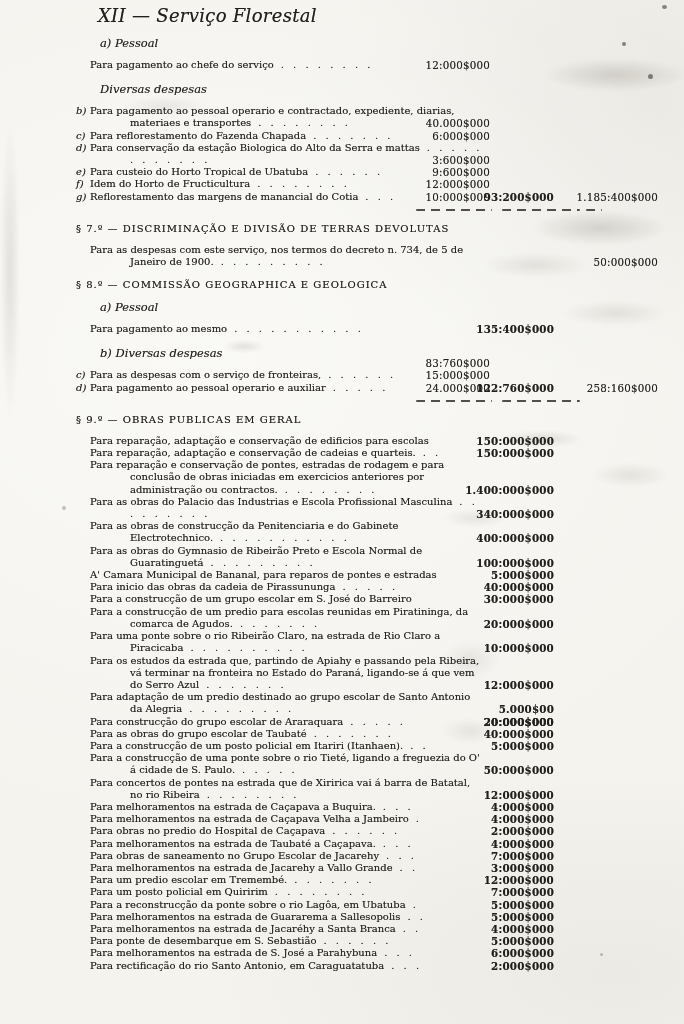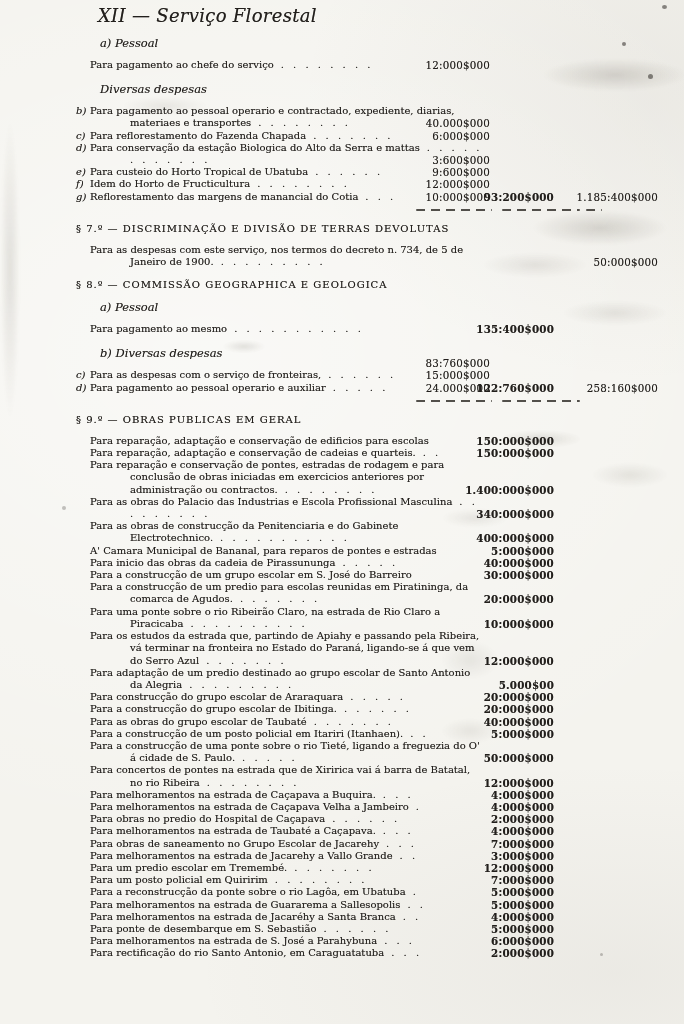--- a/index.html
+++ b/index.html
@@ -167,20 +167,24 @@
     </div>
     <div class="entry">
       <span class="txt"><span class="t">Para as obras do Palacio das Industrias e Escola Profissional Masculina</span><span class="leader">. . . . . . . . .</span></span>
       <span class="amt a2">340:000$000</span>
     </div>
     <div class="entry">
       <span class="txt"><span class="t">Para as obras de construcção da Penitenciaria e do Gabinete Electrotechnico.</span><span class="leader">. . . . . . . . . . .</span></span>
       <span class="amt a2">400:000$000</span>
     </div>
     <div class="entry">
+      <span class="txt"><span class="t">Para as obras do Gymnasio de Ribeirão Preto e Escola Normal de Guaratinguetá</span><span class="leader">. . . . . . . . .</span></span>
+      <span class="amt a2">100:000$000</span>
+    </div>
+    <div class="entry">
       <span class="txt"><span class="t">A' Camara Municipal de Bananal, para reparos de pontes e estradas</span></span>
       <span class="amt a2">5:000$000</span>
     </div>
     <div class="entry">
       <span class="txt"><span class="t">Para inicio das obras da cadeia de Pirassununga</span><span class="leader">. . . . .</span></span>
       <span class="amt a2">40:000$000</span>
     </div>
     <div class="entry">
       <span class="txt"><span class="t">Para a construcção de um grupo escolar em S. José do Barreiro</span></span>
       <span class="amt a2">30:000$000</span>
@@ -199,21 +203,20 @@
     </div>
     <div class="entry">
       <span class="txt"><span class="t">Para adaptação de um predio destinado ao grupo escolar de Santo Antonio da Alegria</span><span class="leader">. . . . . . . . .</span></span>
       <span class="amt a2">5.000$00</span>
     </div>
     <div class="entry">
       <span class="txt"><span class="t">Para construcção do grupo escolar de Araraquara</span><span class="leader">. . . . .</span></span>
       <span class="amt a2">20:000$000</span>
     </div>
     <div class="entry">
-      <span class="txt"><span class="t">Para a construcção do grupo escolar de Ibitinga.</span><span class="leader">. . . . . .</span></span>
       <span class="amt a2">20:000$000</span>
     </div>
     <div class="entry">
       <span class="txt"><span class="t">Para as obras do grupo escolar de Taubaté</span><span class="leader">. . . . . . .</span></span>
       <span class="amt a2">40:000$000</span>
     </div>
     <div class="entry">
       <span class="txt"><span class="t">Para a construcção de um posto policial em Itariri (Itanhaen).</span><span class="leader">. .</span></span>
       <span class="amt a2">5:000$000</span>
     </div>

